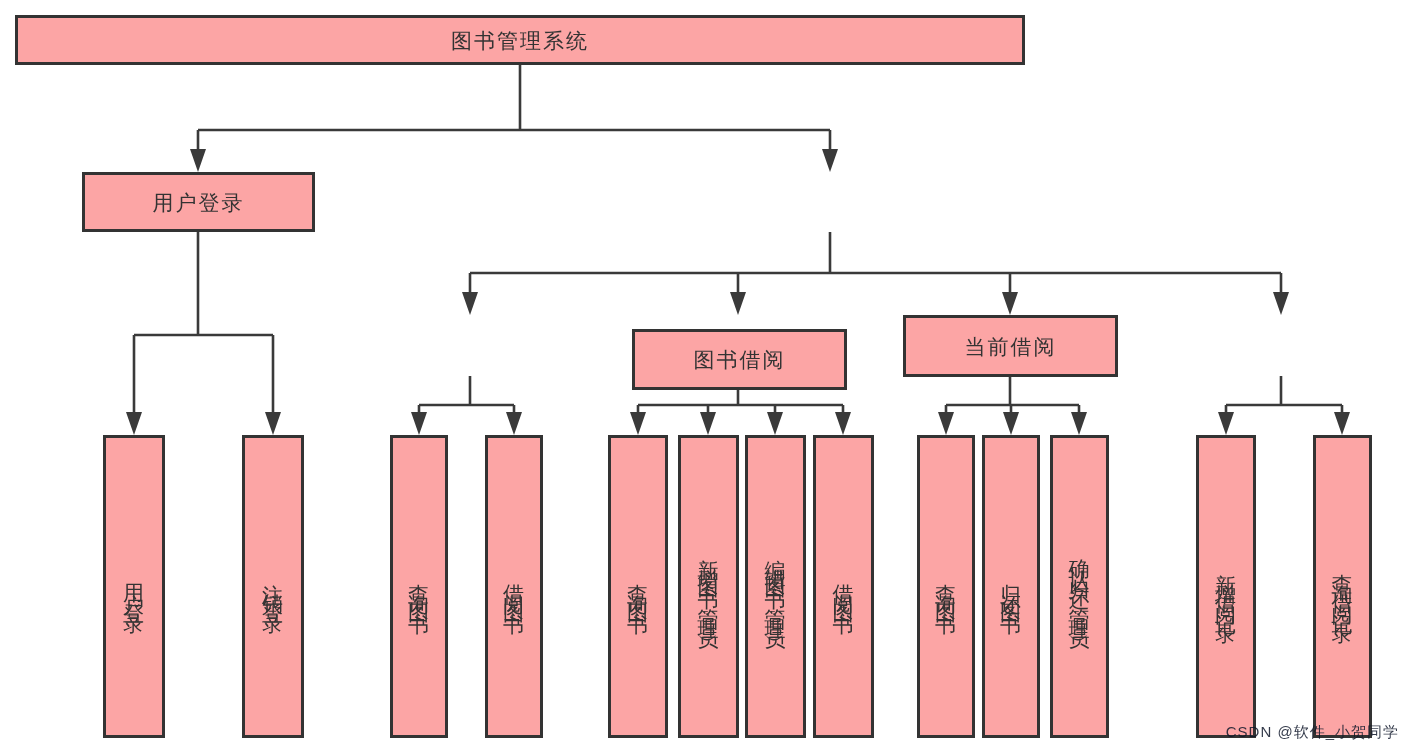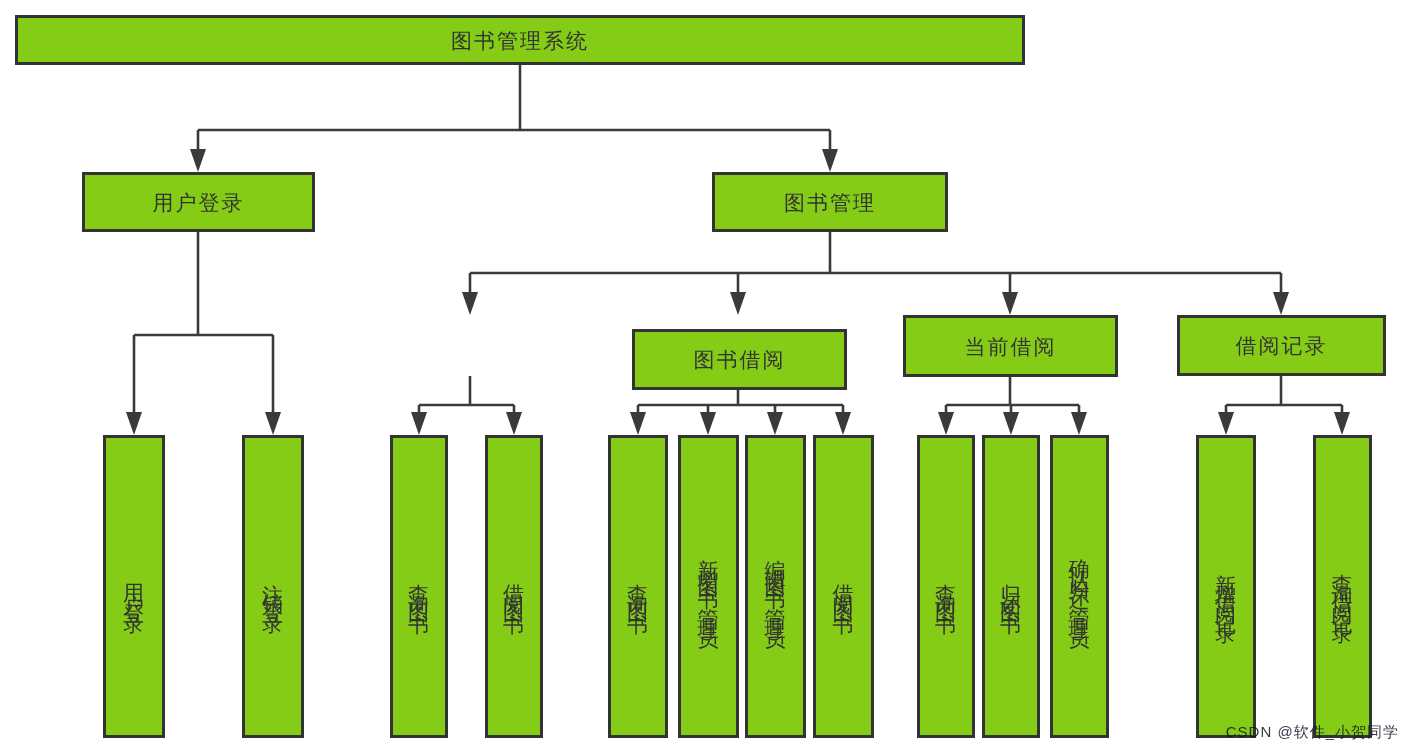--- a/index.html
+++ b/index.html
@@ -8,21 +8,21 @@
     width:1405px;height:747px;
     background:#ffffff;
     font-family:"Liberation Sans","DejaVu Sans",sans-serif;
     overflow:hidden;
   }
   .wires{position:absolute;left:0;top:0;width:1405px;height:747px;}
   .node{
     position:absolute;
     box-sizing:border-box;
     border:3px solid #333333;
-    background:#84cc16;
+    background:#fca5a5;
     color:#333333;
     display:flex;
     align-items:center;
     justify-content:center;
     font-size:21px;
     line-height:1;
   }
   .hbox{letter-spacing:2px;}
   .vbox{
     writing-mode:vertical-rl;
@@ -114,25 +114,23 @@
       <polygon points="1003,412 1019,412 1011,435"></polygon>
       <polygon points="1071,412 1087,412 1079,435"></polygon>
       <polygon points="1218,412 1234,412 1226,435"></polygon>
       <polygon points="1334,412 1350,412 1342,435"></polygon>
     </g>
   </svg>
 
   <div class="node hbox" style="left:15px;top:15px;width:1010px;height:50px;">图书管理系统</div>
 
   <div class="node hbox" style="left:82px;top:172px;width:233px;height:60px;">用户登录</div>
-  <div class="node hbox" style="left:712px;top:172px;width:236px;height:60px;">图书管理</div>
 
   <div class="node hbox" style="left:632px;top:329px;width:215px;height:61px;">图书借阅</div>
   <div class="node hbox" style="left:903px;top:315px;width:215px;height:62px;">当前借阅</div>
-  <div class="node hbox" style="left:1177px;top:315px;width:209px;height:61px;">借阅记录</div>
 
   <div class="node vbox" style="left:103px;top:435px;width:62px;height:303px;">用户登录</div>
   <div class="node vbox" style="left:242px;top:435px;width:62px;height:303px;">注销登录</div>
 
   <div class="node vbox" style="left:390px;top:435px;width:58px;height:303px;">查询图书</div>
   <div class="node vbox" style="left:485px;top:435px;width:58px;height:303px;">借阅图书</div>
 
   <div class="node vbox" style="left:608px;top:435px;width:60px;height:303px;">查询图书</div>
   <div class="node vbox" style="left:678px;top:435px;width:61px;height:303px;">新增图书（管理员）</div>
   <div class="node vbox" style="left:745px;top:435px;width:61px;height:303px;">编辑图书（管理员）</div>

